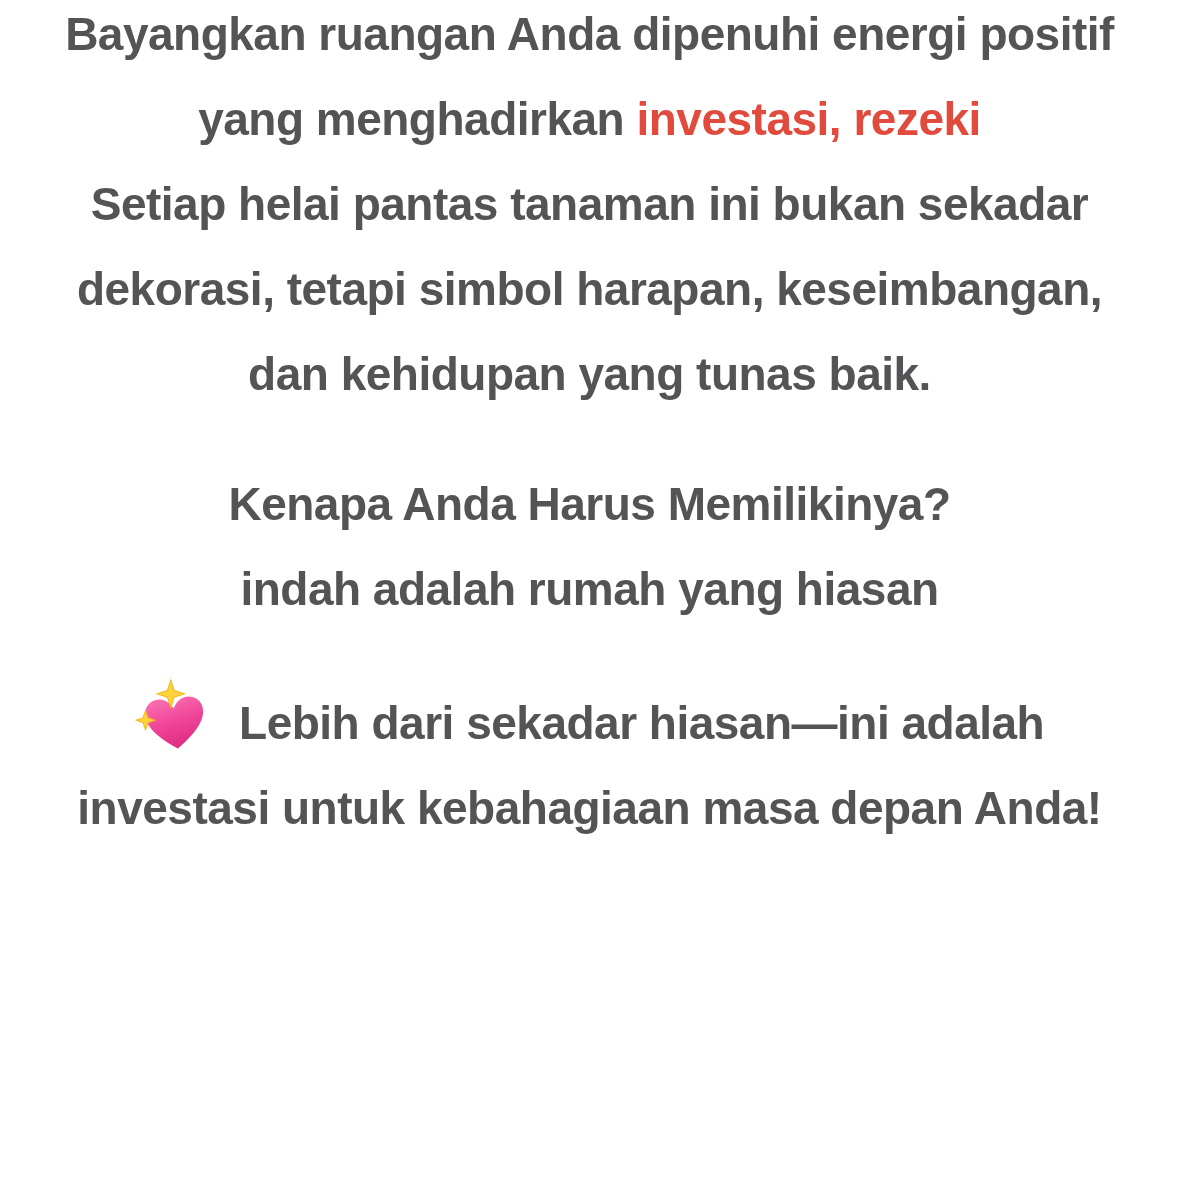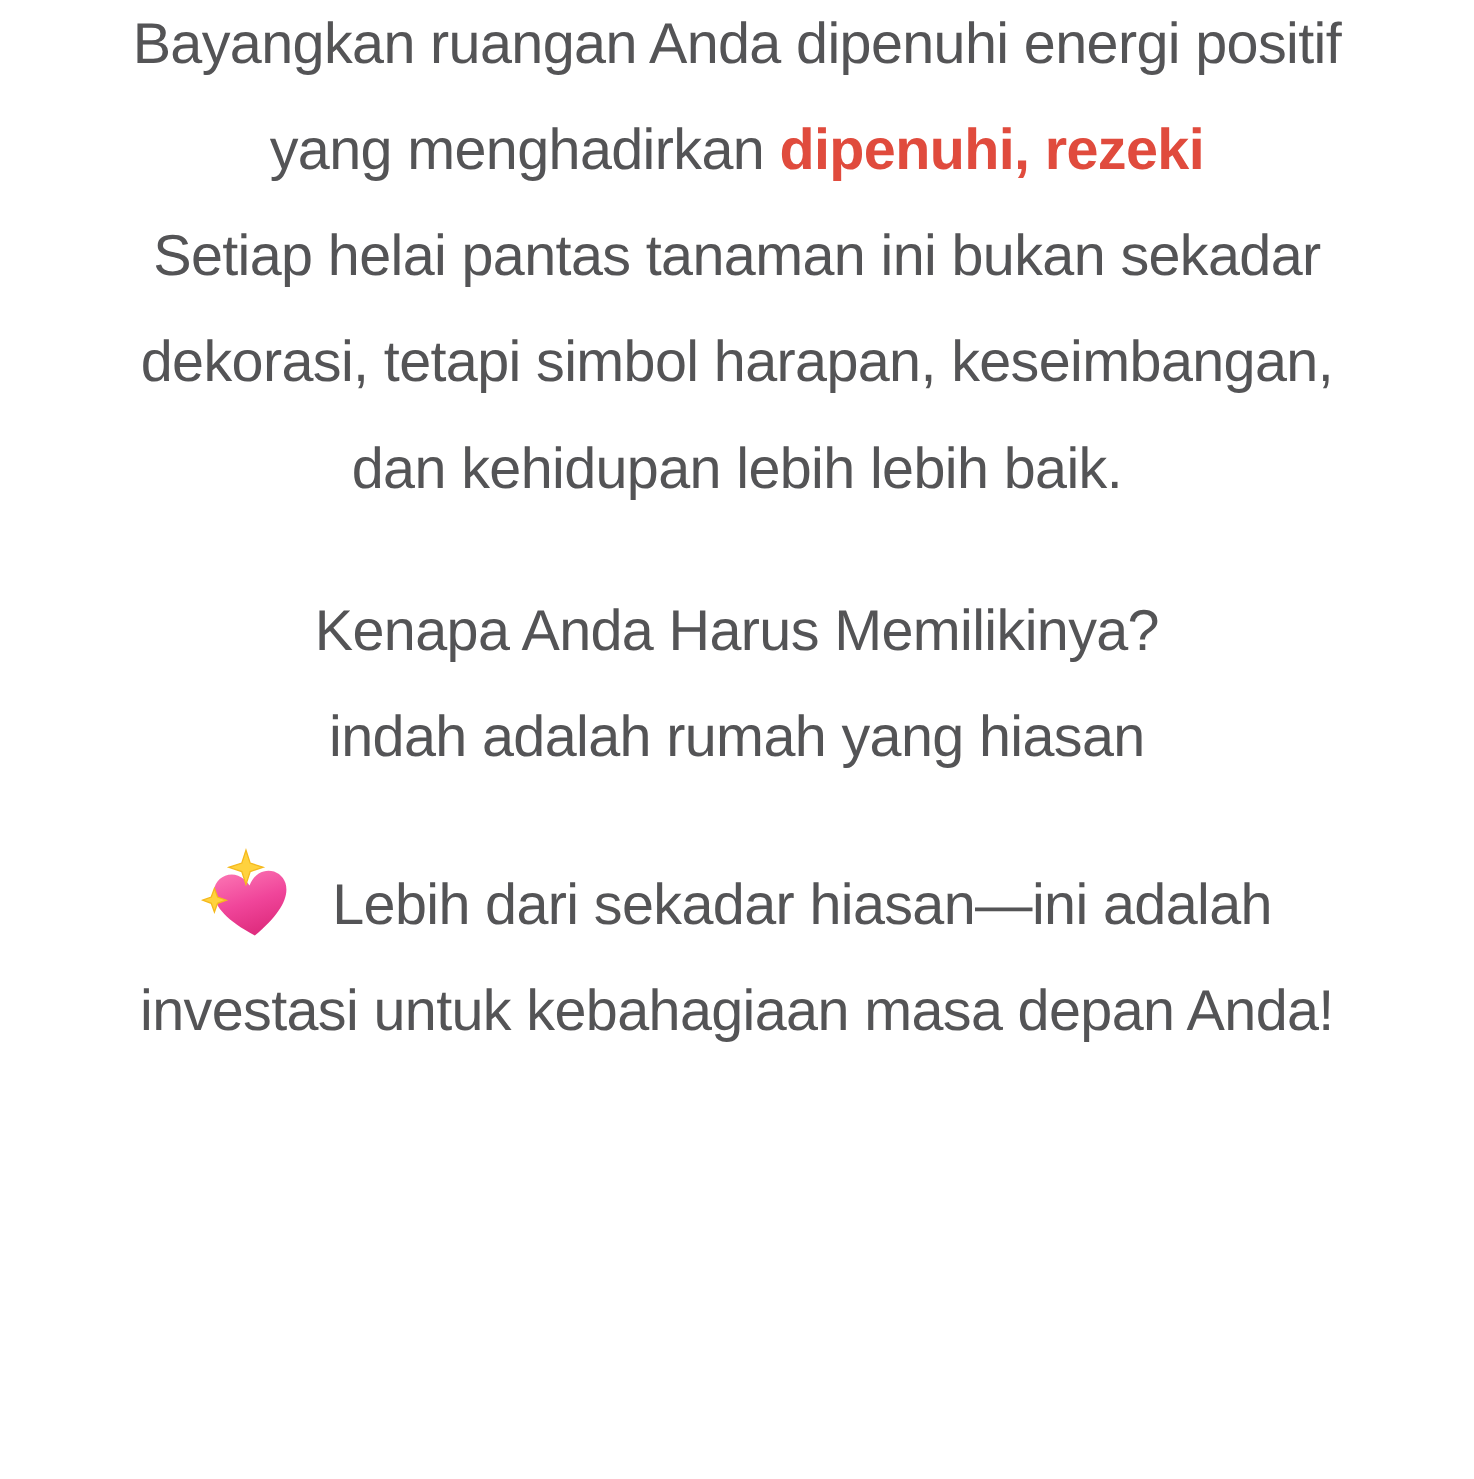--- a/index.html
+++ b/index.html
@@ -20,41 +20,41 @@
     margin-top: -8px;
     padding: 0 30px;
     text-align: center;
     font-size: 46px;
     line-height: 85px;
     letter-spacing: -0.5px;
     color: var(--text-color);
   }
   .paragraph + .paragraph { margin-top: 45px; }
   .line { white-space: nowrap; }
-  .plain { font-weight: 400; }
-  .bold { font-weight: 400; }
+  .plain { font-weight: 700; }
+  .bold { font-weight: 700; }
   .highlight { color: var(--accent-color); font-weight: 700; }
   .emoji {
     display: inline-block;
     width: 80px;
     height: 80px;
     vertical-align: -18px;
     margin-right: 12px;
   }
 </style>
 </head>
 <body>
 
 <main class="content">
     <div class="paragraph">
       <div class="line"><span class="plain">Bayangkan ruangan Anda dipenuhi energi positif</span></div>
-      <div class="line"><span class="plain">yang menghadirkan </span><span class="highlight">dipenuhi, rezeki</span></div>
+      <div class="line"><span class="plain">yang menghadirkan </span><span class="highlight">investasi, rezeki</span></div>
       <div class="line"><span class="plain">Setiap helai pantas tanaman ini bukan sekadar</span></div>
       <div class="line"><span class="plain">dekorasi, tetapi simbol harapan, keseimbangan,</span></div>
-      <div class="line"><span class="plain">dan kehidupan lebih lebih baik.</span></div>
+      <div class="line"><span class="plain">dan kehidupan yang tunas baik.</span></div>
     </div>
     <div class="paragraph">
       <div class="line"><span class="bold">Kenapa Anda Harus Memilikinya?</span></div>
       <div class="line"><span class="plain">indah adalah rumah yang hiasan</span></div>
     </div>
     <div class="paragraph">
       <div class="line">
   <svg class="emoji" viewBox="0 0 76 76" xmlns="http://www.w3.org/2000/svg" aria-hidden="true">
     <defs>
       <linearGradient id="heartGrad" x1="0" y1="0" x2="0.25" y2="1">

